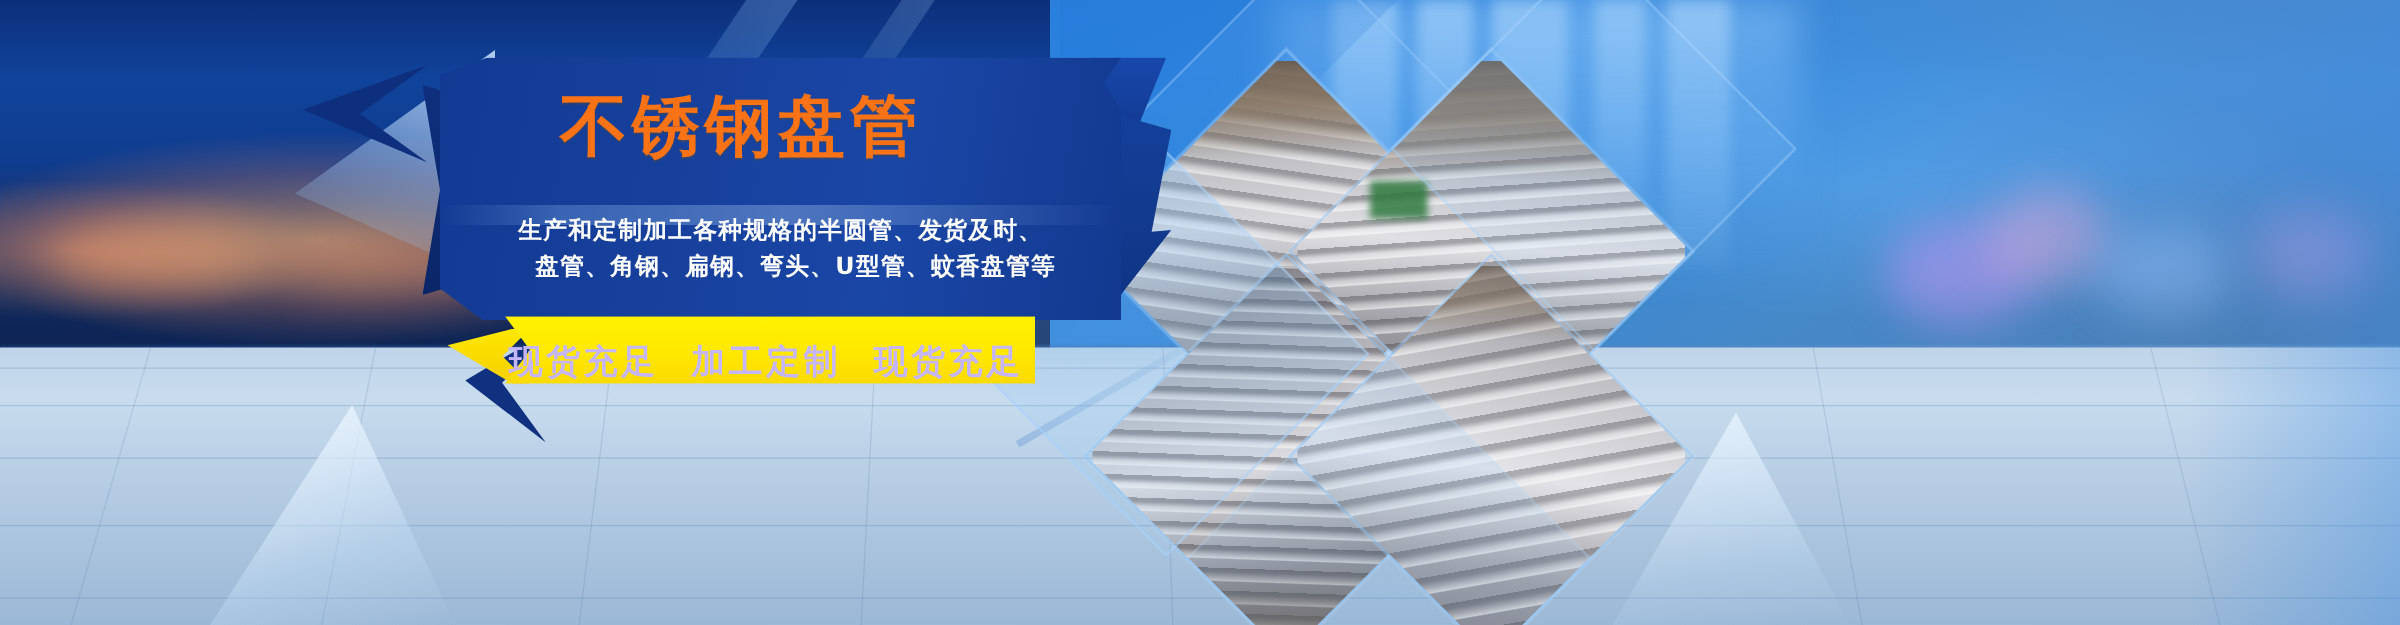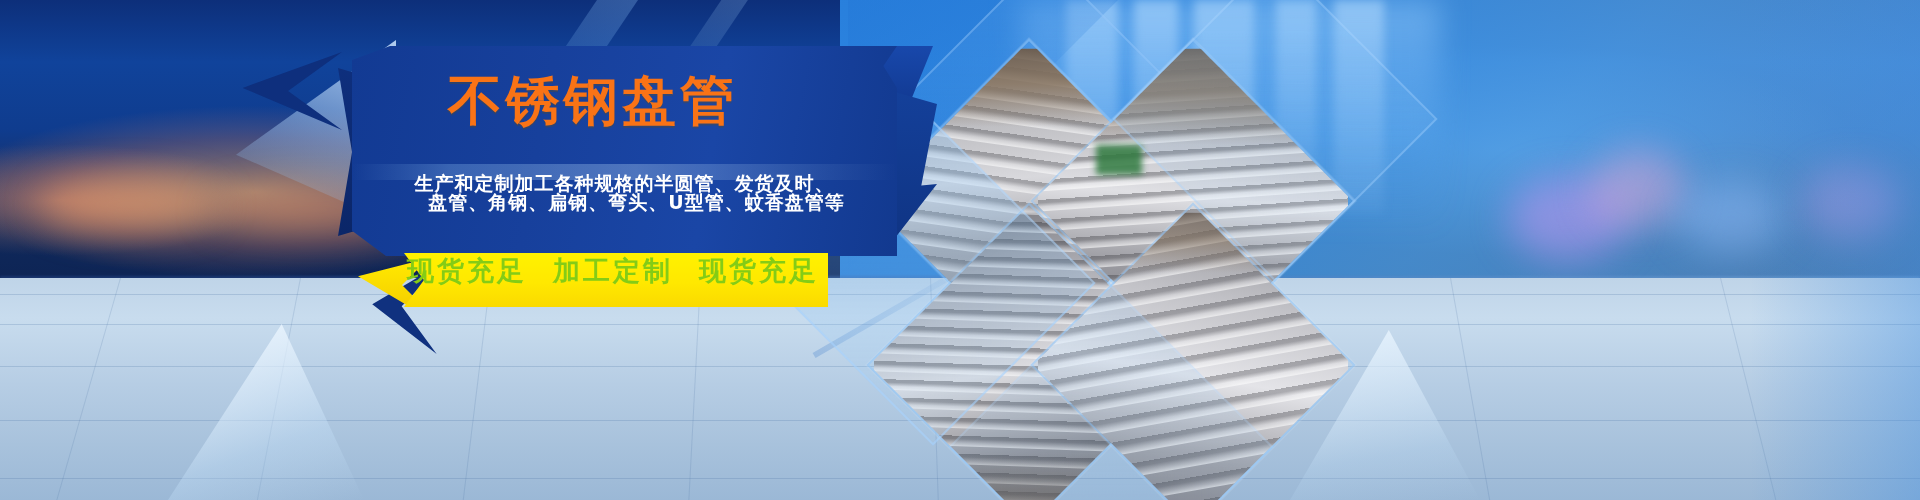--- a/index.html
+++ b/index.html
@@ -76,38 +76,38 @@
     letter-spacing:4px; white-space:nowrap;
     text-shadow:0 2px 0 rgba(110,80,0,.28);
     font-family:"DejaVu Sans","Liberation Sans",sans-serif;
   }
   .sub-line{
     position:absolute; left:0; width:100%; text-align:center;
     font-size:19px; font-weight:700; color:#ffffff; letter-spacing:1px; white-space:nowrap;
     font-family:"DejaVu Sans","Liberation Sans",sans-serif;
   }
   .sub1{ top:125px; }
-  .sub2{ top:144px;padding-left:24px; }
+  .sub2{ top:154px;padding-left:24px; }
 
   
   .ribbon-wrap{ position:absolute; left:358px; top:253px; width:470px; height:54px; }
   .ribbon-body{
     position:absolute; left:40px; top:0; width:430px; height:54px;
     background:linear-gradient(180deg,#fff200 0%, #ffe800 55%, #fada00 100%);
     clip-path:polygon(0 0, 100% 0, 100% 100%, 6px 100%, 26px 50%, 6px 0);
   }
   .ribbon-tail{
     position:absolute; left:0; top:10px; width:66px; height:44px;
     background:linear-gradient(180deg,#ffe800,#f5cf00);
     clip-path:polygon(0 30%, 52px 0, 66px 0, 44px 50%, 66px 100%, 52px 100%);
   }
   .ribbon-text{
     position:absolute; left:40px; top:0; width:430px; height:54px;
-    display:flex; align-items:flex-start; justify-content:center; gap:26px;
-    font-size:27px; font-weight:800; color:#84cc16; letter-spacing:3px; white-space:nowrap;
+    display:flex; align-items:flex-end; justify-content:center; gap:26px;
+    font-size:27px; font-weight:800; color:#c4b5fd; letter-spacing:3px; white-space:nowrap;
     font-family:"DejaVu Sans","Liberation Sans",sans-serif;
   }
 
   
   .collage{ position:absolute; left:830px; top:-40px; width:560px; height:580px; }
   .dia{
     position:absolute; width:230px; height:230px; transform:rotate(45deg);
     overflow:hidden; border:2px solid rgba(150,200,250,.55);
     box-shadow:0 0 0 1px rgba(255,255,255,.12);
   }

